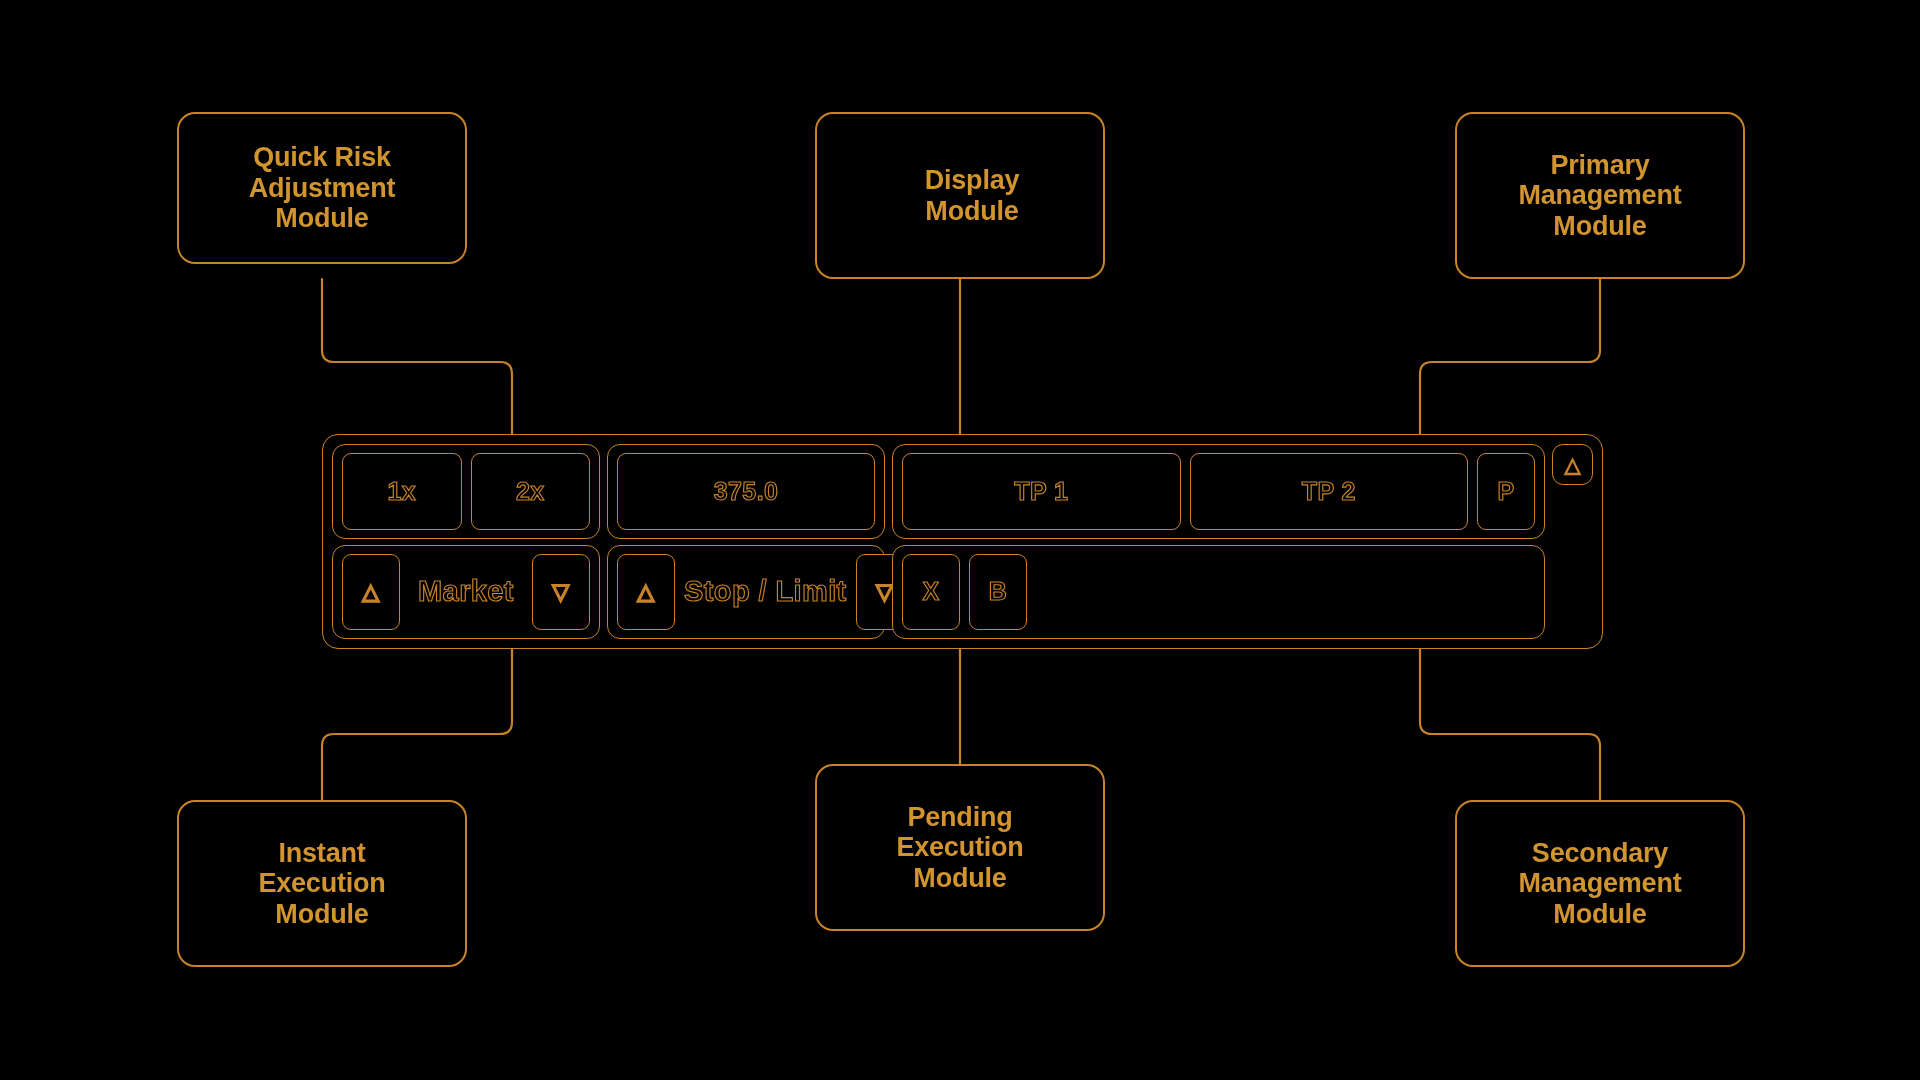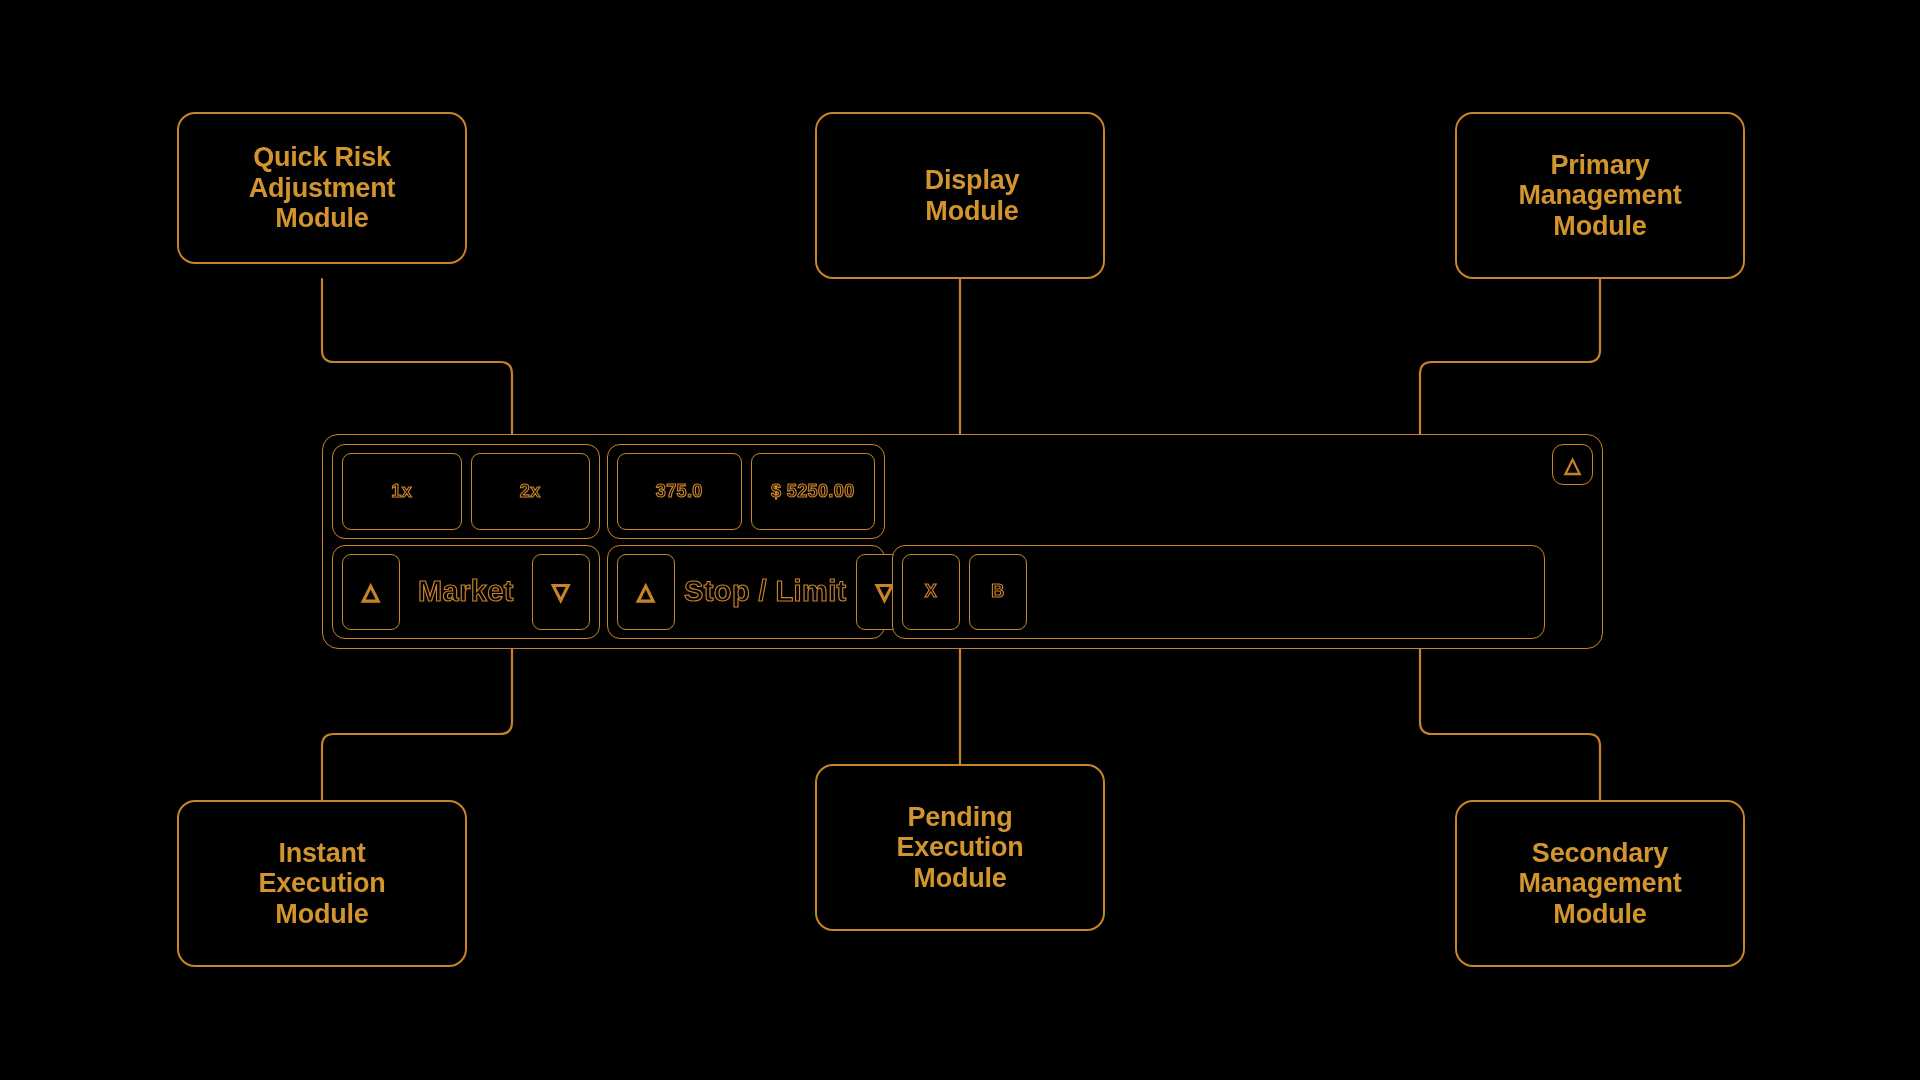--- a/index.html
+++ b/index.html
@@ -108,21 +108,21 @@
     border-radius: 9px;
     background: #000000;
     display: flex;
     align-items: center;
     justify-content: center;
     height: 100%;
     min-width: 0;
     
     color: transparent;
     -webkit-text-stroke: 1.15px #c8832a;
-    font-size: 18px;
+    font-size: 25px;
     font-weight: 600;
     letter-spacing: 0.4px;
     white-space: nowrap;
   }
   .btn.flex1 { flex: 1 1 0; }
   .btn.step  { flex: 0 0 58px; font-size: 22px; }
   .btn.small { flex: 0 0 58px; }
   .btn.wide  { flex: 1 1 0; }
 
   
@@ -198,23 +198,27 @@
 
         <div class="tb-row">
 
           <div class="group g-exec">
             <div class="btn flex1">1x</div>
             <div class="btn flex1">2x</div>
           </div>
 
           <div class="group g-disp">
             <div class="btn flex1">375.0</div>
-            <div class="btn flex1">$ 5250.00</div>
-          </div>
-
+          </div>
+
+          <div class="group g-mgmt">
+            <div class="btn flex1">TP 1</div>
+            <div class="btn flex1">TP 2</div>
+            <div class="btn small">P</div>
+          </div>
 
         </div>
 
         <div class="tb-row">
 
           <div class="group g-exec">
             <div class="btn step">△</div>
             <div class="inline-label">Market</div>
             <div class="btn step">▽</div>
           </div>

